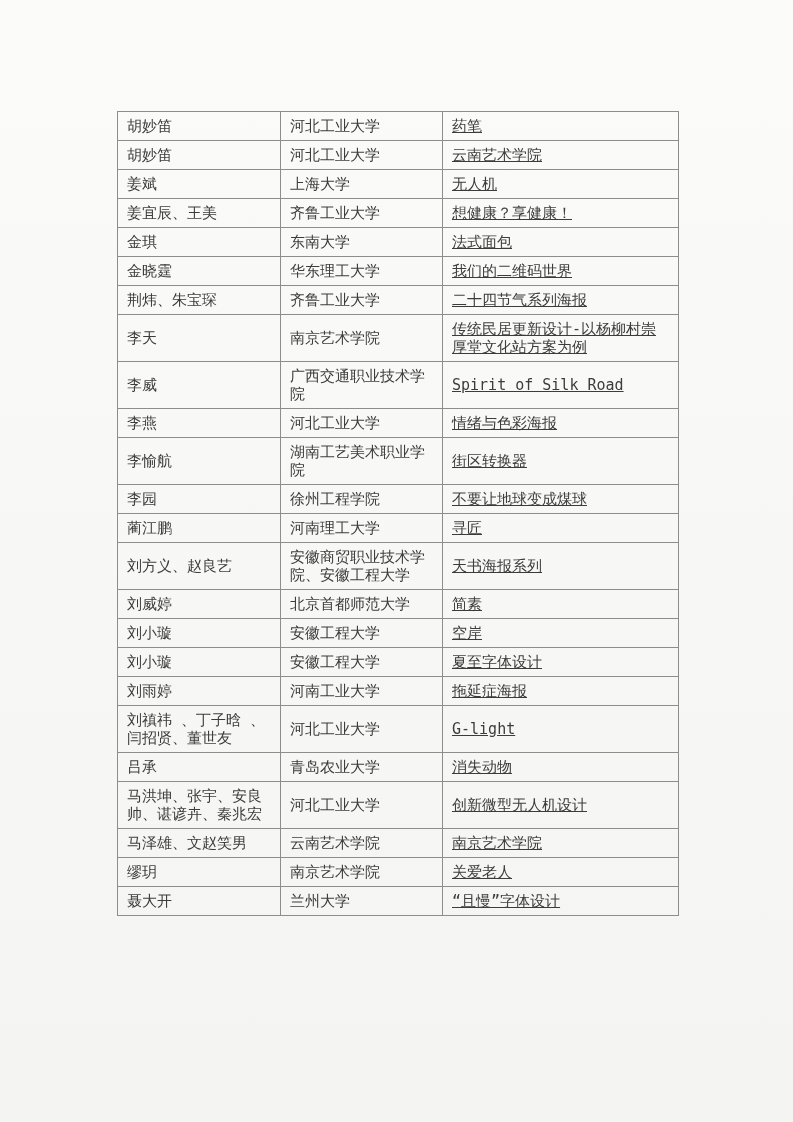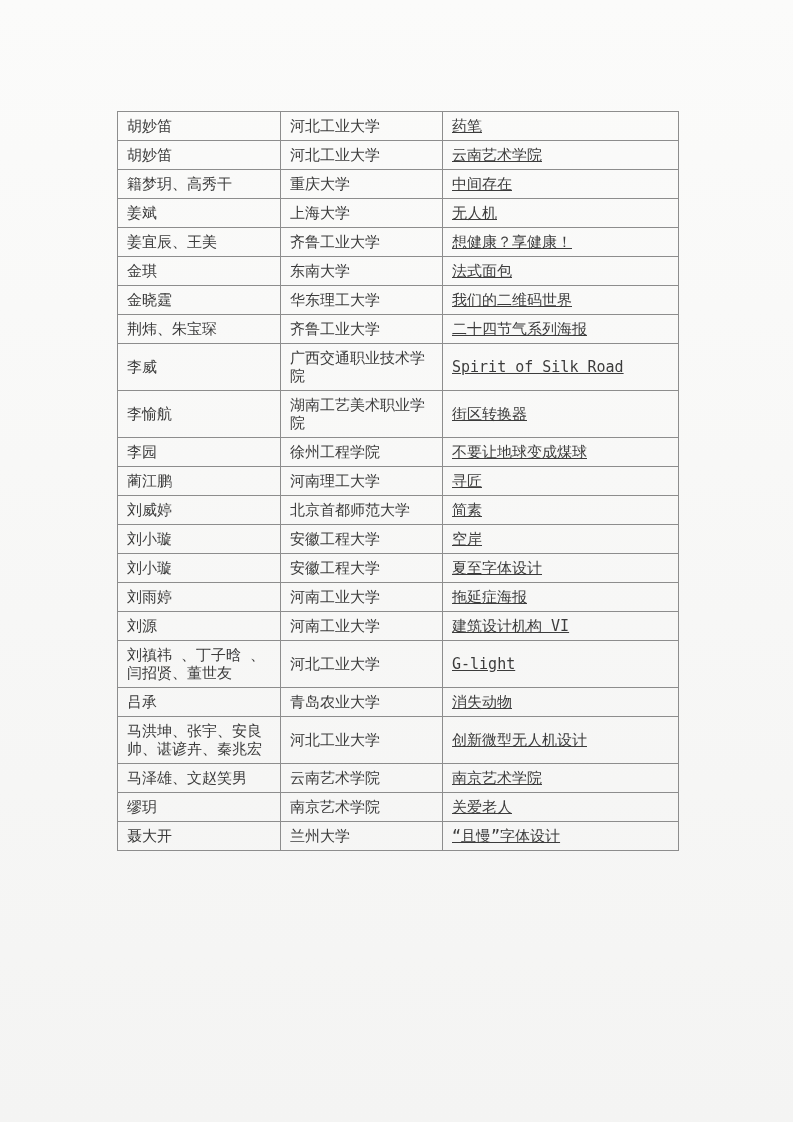--- a/index.html
+++ b/index.html
@@ -63,25 +63,20 @@
     <td class="work-cell">药笔</td>
   </tr>
 
   <tr>
     <td class="author-cell">胡妙笛</td>
     <td class="univ-cell">河北工业大学</td>
     <td class="work-cell">云南艺术学院</td>
   </tr>
 
 
-  <tr>
-    <td class="author-cell">籍梦玥、高秀干</td>
-    <td class="univ-cell">重庆大学</td>
-    <td class="work-cell">中间存在</td>
-  </tr>
 
   <tr>
     <td class="author-cell">姜斌</td>
     <td class="univ-cell">上海大学</td>
     <td class="work-cell">无人机</td>
   </tr>
 
   <tr>
     <td class="author-cell">姜宜辰、王美</td>
     <td class="univ-cell">齐鲁工业大学</td>
@@ -100,46 +95,61 @@
     <td class="work-cell">我们的二维码世界</td>
   </tr>
 
   <tr>
     <td class="author-cell">荆炜、朱宝琛</td>
     <td class="univ-cell">齐鲁工业大学</td>
     <td class="work-cell">二十四节气系列海报</td>
   </tr>
 
 
+  <tr>
+    <td class="author-cell">李天</td>
+    <td class="univ-cell">南京艺术学院</td>
+    <td class="work-cell">传统民居更新设计-以杨柳村崇厚堂文化站方案为例</td>
+  </tr>
 
   <tr>
     <td class="author-cell">李威</td>
     <td class="univ-cell">广西交通职业技术学院</td>
     <td class="work-cell">Spirit of Silk Road</td>
   </tr>
 
+  <tr>
+    <td class="author-cell">李燕</td>
+    <td class="univ-cell">河北工业大学</td>
+    <td class="work-cell">情绪与色彩海报</td>
+  </tr>
 
   <tr>
     <td class="author-cell">李愉航</td>
     <td class="univ-cell">湖南工艺美术职业学院</td>
     <td class="work-cell">街区转换器</td>
   </tr>
 
   <tr>
     <td class="author-cell">李园</td>
     <td class="univ-cell">徐州工程学院</td>
     <td class="work-cell">不要让地球变成煤球</td>
   </tr>
 
   <tr>
     <td class="author-cell">蔺江鹏</td>
     <td class="univ-cell">河南理工大学</td>
     <td class="work-cell">寻匠</td>
   </tr>
 
+  <tr>
+    <td class="author-cell">刘方义、赵良艺</td>
+    <td class="univ-cell">安徽商贸职业技术学院、安徽工程大学</td>
+    <td class="work-cell">天书海报系列</td>
+  </tr>
 
   <tr>
     <td class="author-cell">刘威婷</td>
     <td class="univ-cell">北京首都师范大学</td>
     <td class="work-cell">简素</td>
   </tr>
 
   <tr>
     <td class="author-cell">刘小璇</td>
     <td class="univ-cell">安徽工程大学</td>
@@ -151,25 +161,20 @@
     <td class="univ-cell">安徽工程大学</td>
     <td class="work-cell">夏至字体设计</td>
   </tr>
 
   <tr>
     <td class="author-cell">刘雨婷</td>
     <td class="univ-cell">河南工业大学</td>
     <td class="work-cell">拖延症海报</td>
   </tr>
 
-  <tr>
-    <td class="author-cell">刘源</td>
-    <td class="univ-cell">河南工业大学</td>
-    <td class="work-cell">建筑设计机构 VI</td>
-  </tr>
 
   <tr>
     <td class="author-cell">刘禛祎 、丁子晗 、闫招贤、董世友</td>
     <td class="univ-cell">河北工业大学</td>
     <td class="work-cell">G-light</td>
   </tr>
 
   <tr>
     <td class="author-cell">吕承</td>
     <td class="univ-cell">青岛农业大学</td>

